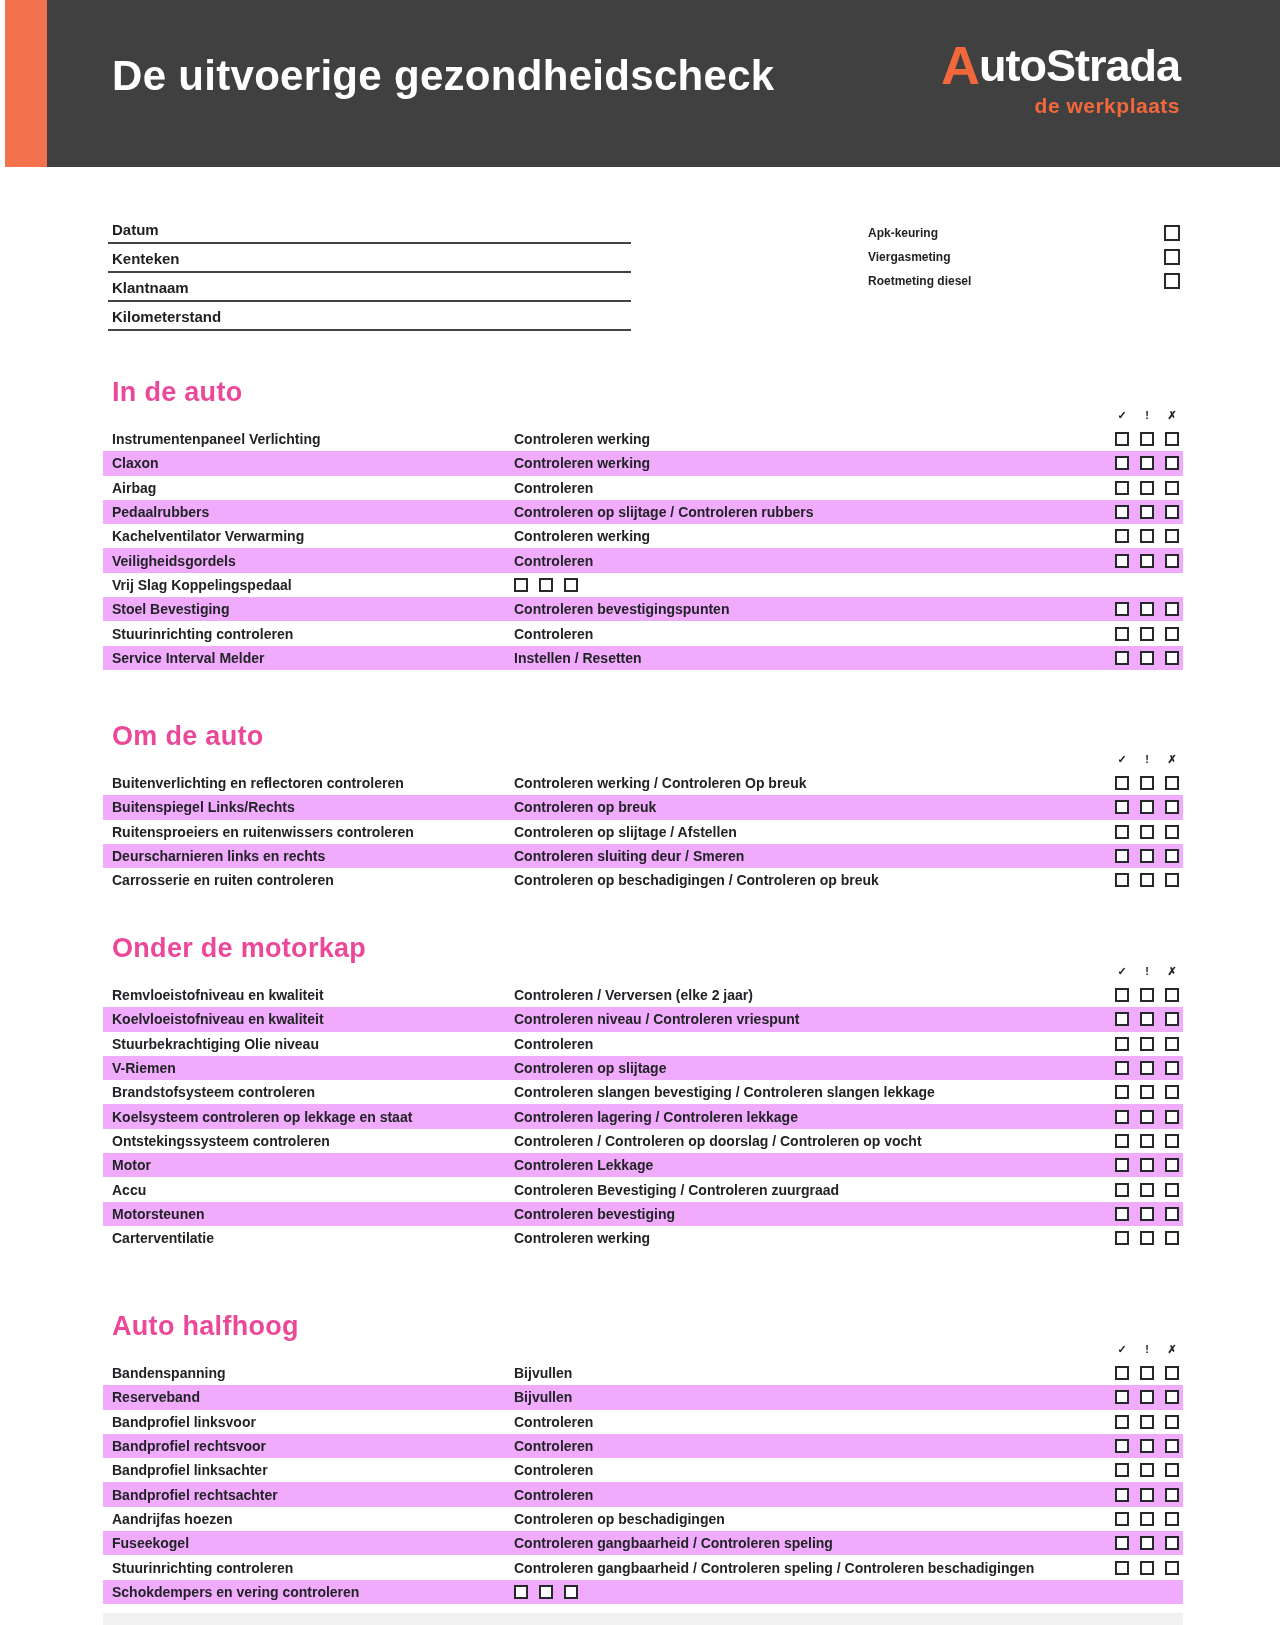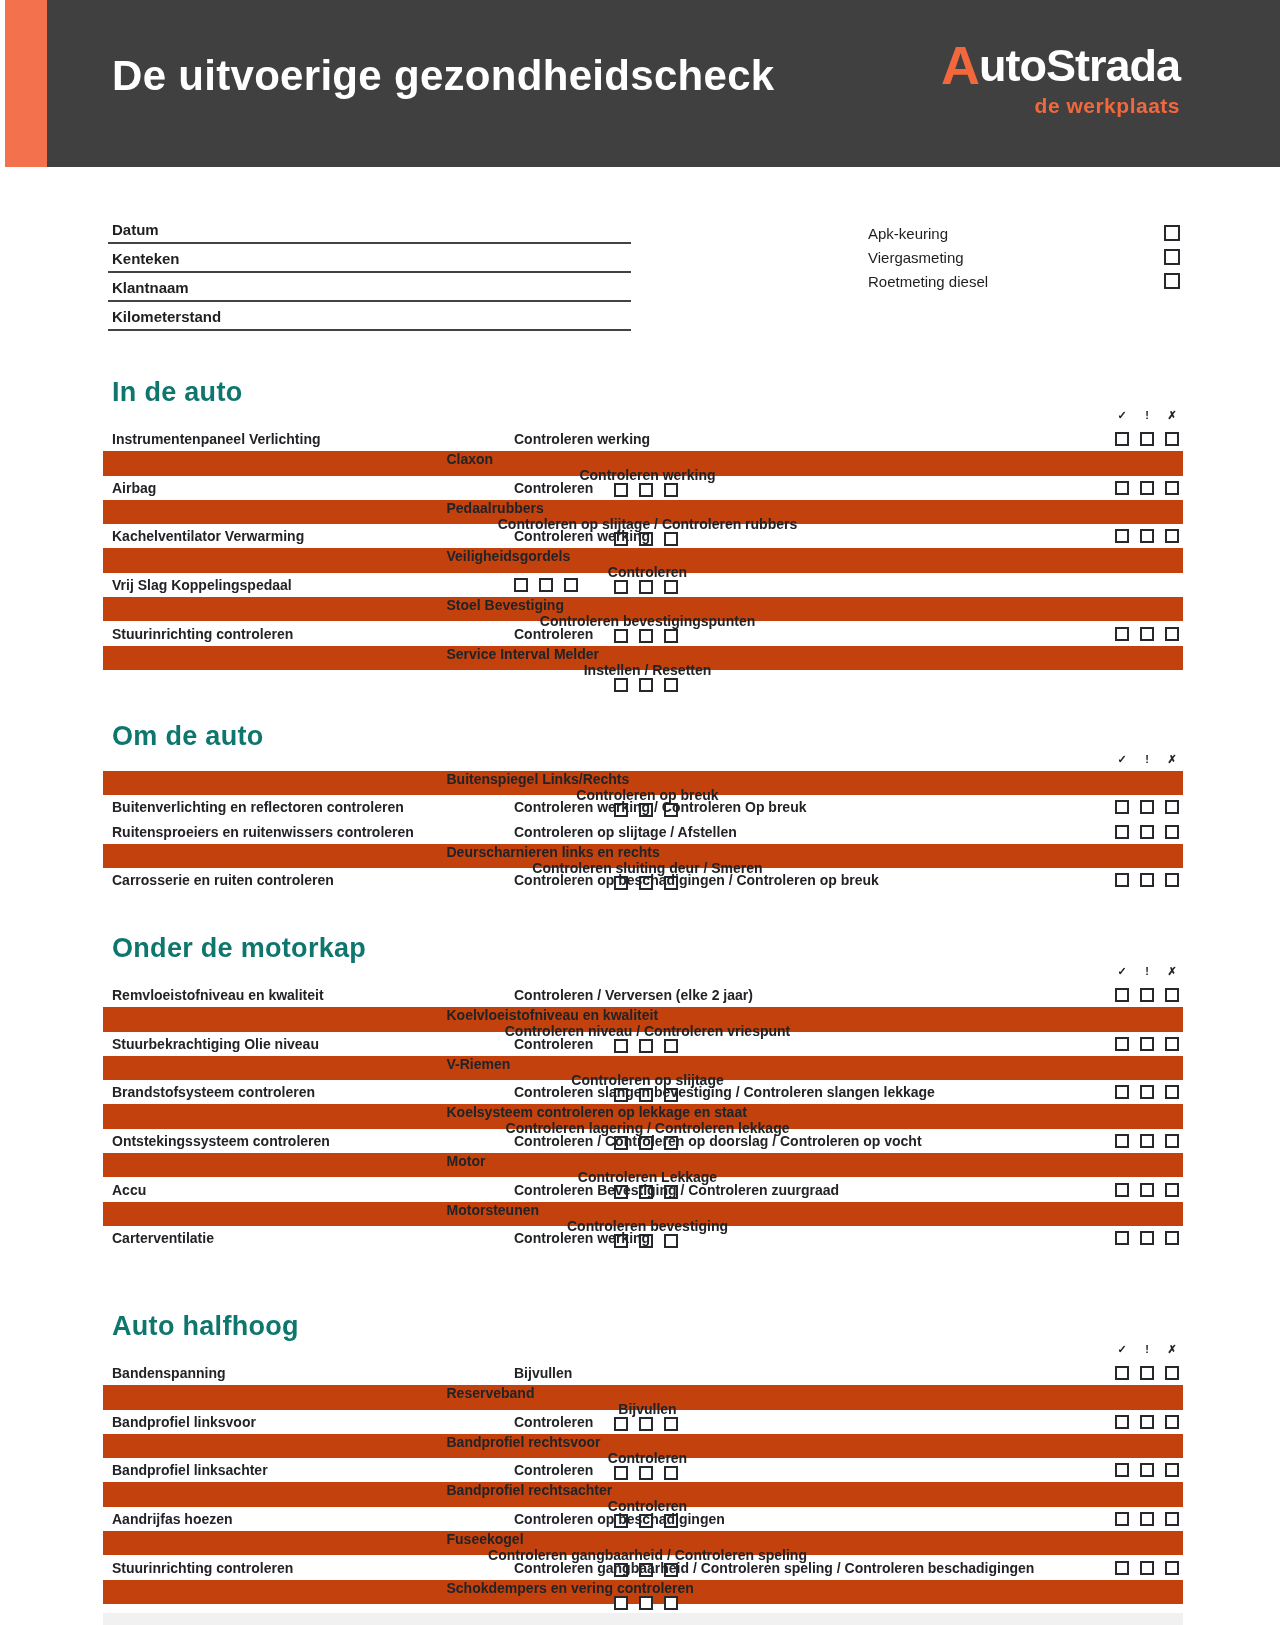--- a/index.html
+++ b/index.html
@@ -22,40 +22,40 @@
   .logo-sub { font-size:21px; font-weight:bold; color:#F2683C; margin-top:3px; letter-spacing:0.5px; }
 
   
   .fields { position:absolute; left:108px; top:215px; width:523px; }
   .field { position:relative; height:27px; border-bottom:2px solid #434346; }
   .field-label { position:absolute; left:4px; bottom:4px; font-size:15px; font-weight:bold; white-space:nowrap; }
   .field-value { position:absolute; left:130px; right:2px; bottom:4px; font-size:15px; }
 
   .extra { position:absolute; left:868px; top:221px; width:312px; }
   .extra-row { display:flex; align-items:center; justify-content:space-between; height:24px; }
-  .extra-label { font-size:15px; font-weight:normal; white-space:nowrap; }
+  .extra-label { font-size:12px; font-weight:bold; white-space:nowrap; }
   .cb-lg { width:16px; height:16px; border:2px solid #26282B; background:#ffffff; box-sizing:border-box; }
 
   
   .check-section { position:absolute; left:103px; width:1080px; }
   #sections .check-section:nth-of-type(1) { top:377px; }
   #sections .check-section:nth-of-type(2) { top:721px; }
   #sections .check-section:nth-of-type(3) { top:933px; }
   #sections .check-section:nth-of-type(4) { top:1311px; }
 
   .section-title {
     position:absolute; left:9px; top:0; margin:0;
-    font-size:27px; font-weight:bold; letter-spacing:0.3px; color:#0f766e; white-space:nowrap;
+    font-size:27px; font-weight:bold; letter-spacing:0.3px; color:#ec4899; white-space:nowrap;
   }
   .symbols-row { position:absolute; top:31px; right:4px; display:flex; gap:11px; }
   .sym { width:14px; text-align:center; font-size:11px; font-weight:bold; line-height:14px; color:#232427; }
 
   .rows { position:absolute; top:50px; left:0; width:100%; }
   .rowi { display:flex; align-items:center; height:24.3px; padding-left:9px; box-sizing:border-box; }
-  .rowi.shaded { background:#c2410c;flex-direction:column; }
+  .rowi.shaded { background:#f0abfc; }
   .cell-item { width:402px; font-size:14px; font-weight:bold; color:#222326; white-space:nowrap; }
   .cell-action { flex:1; font-size:14px; font-weight:bold; color:#222326; white-space:nowrap; }
   .row-checks { display:flex; gap:11px; margin-right:4px; }
   .cb { width:14px; height:14px; border:2px solid #26282B; background:#ffffff; box-sizing:border-box; flex:0 0 auto; }
 
   .bottom-strip { position:absolute; left:103px; top:1613px; width:1080px; height:12px; background:#F1F1F2; }
 </style>
 </head>
 <body>
 
@@ -206,32 +206,32 @@
         </div>
   </section>
       <section class="check-section">
     <h2 class="section-title">Om de auto</h2>
     <div class="symbols-row">
           <span class="sym">✓</span>
           <span class="sym">!</span>
           <span class="sym">✗</span>
         </div>
     <div class="rows">
+          <div class="rowi">
+    <span class="cell-item">Buitenverlichting en reflectoren controleren</span>
+    <span class="cell-action">Controleren werking / Controleren Op breuk</span>
+    <span class="row-checks">
+              <span class="cb"></span>
+              <span class="cb"></span>
+              <span class="cb"></span>
+            </span>
+  </div>
           <div class="rowi shaded">
     <span class="cell-item">Buitenspiegel Links/Rechts</span>
     <span class="cell-action">Controleren op breuk</span>
-    <span class="row-checks">
-              <span class="cb"></span>
-              <span class="cb"></span>
-              <span class="cb"></span>
-            </span>
-  </div>
-          <div class="rowi">
-    <span class="cell-item">Buitenverlichting en reflectoren controleren</span>
-    <span class="cell-action">Controleren werking / Controleren Op breuk</span>
     <span class="row-checks">
               <span class="cb"></span>
               <span class="cb"></span>
               <span class="cb"></span>
             </span>
   </div>
           <div class="rowi">
     <span class="cell-item">Ruitensproeiers en ruitenwissers controleren</span>
     <span class="cell-action">Controleren op slijtage / Afstellen</span>
     <span class="row-checks">

